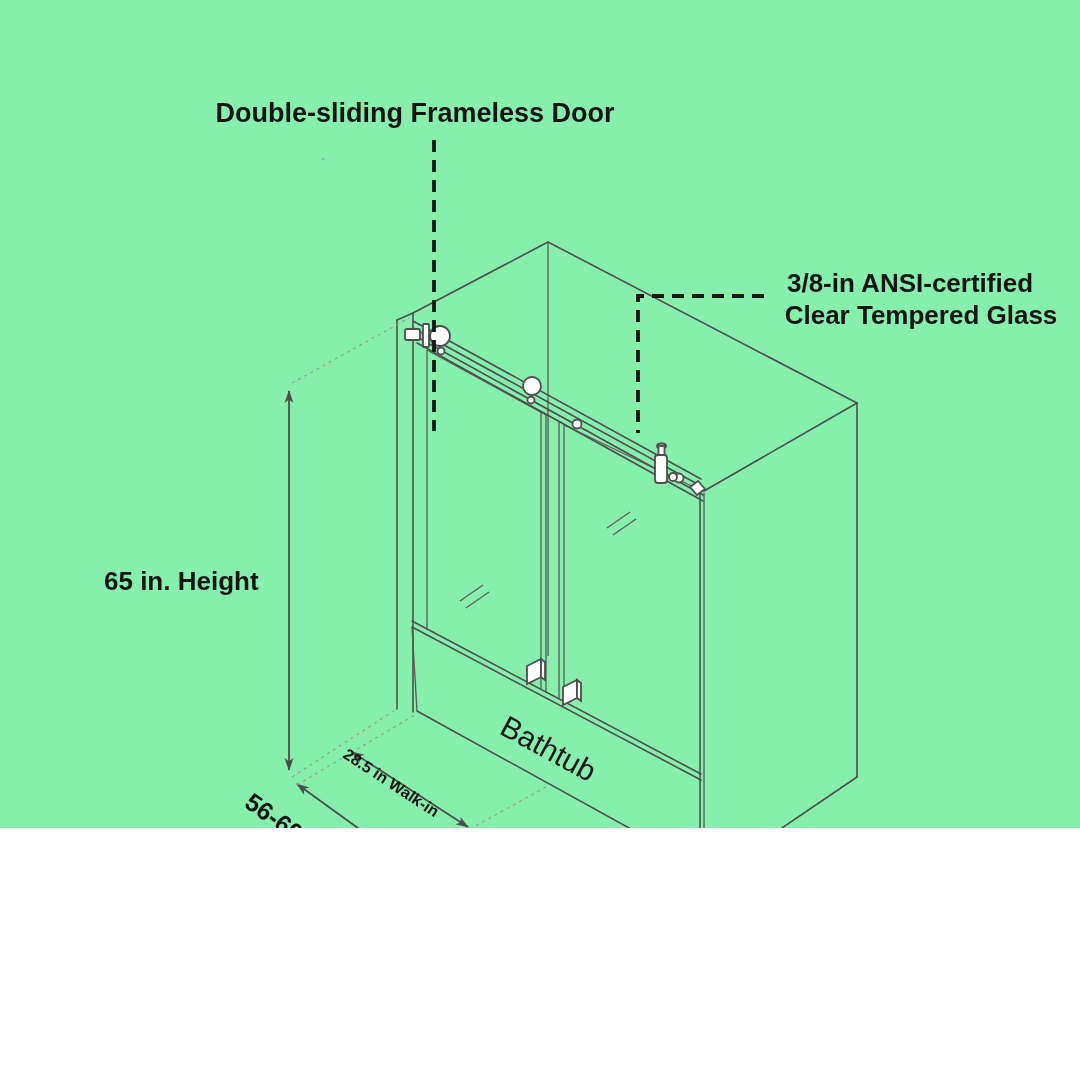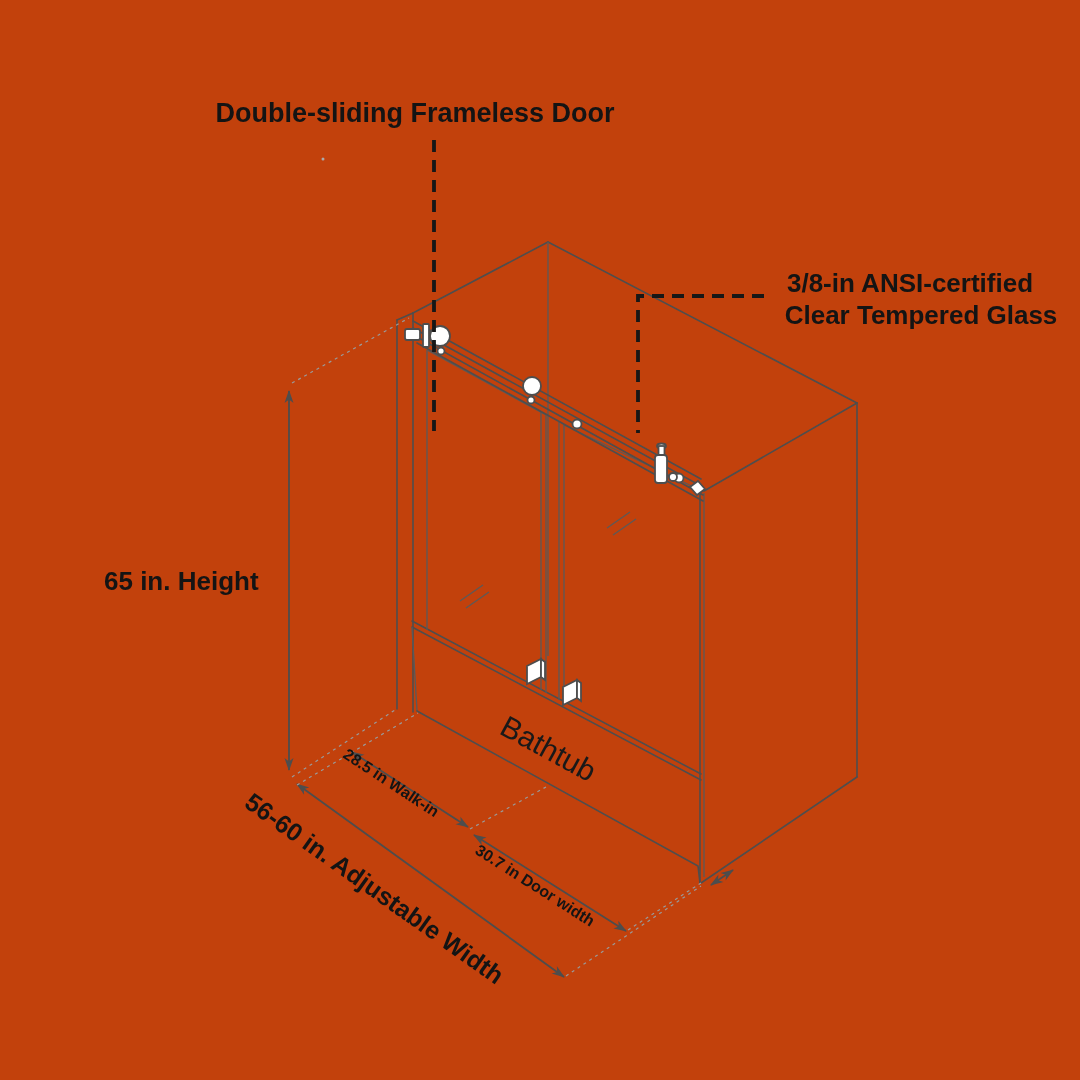--- a/index.html
+++ b/index.html
@@ -3,22 +3,22 @@
 <meta charset="utf-8">
 <style>
   html, body {
     margin: 0;
     padding: 0;
     background: #ffffff;
   }
   .stage {
     position: relative;
     width: 1080px;
-    height: 1080px;
-    background: #c2410c;
+    height: 828px;
+    background: #86efac;
     overflow: hidden;
     font-family: "Liberation Sans", sans-serif;
   }
   svg { display: block; }
   .struct  { stroke: #4e4e4e; stroke-width: 1.6; fill: none; stroke-linecap: round; }
   .struct-thin { stroke: #5a5a5a; stroke-width: 1.3; fill: none; }
   .hw      { stroke: #4e4e4e; stroke-width: 1.8; fill: #ffffff; }
   .leader  { stroke: #171717; stroke-width: 3.8; fill: none; stroke-dasharray: 12 8; }
   .dim     { stroke: #4d4d4d; stroke-width: 1.8; fill: none; }
   .ext     { stroke: #9a9a9a; stroke-width: 1.2; fill: none; stroke-dasharray: 3 4; }

